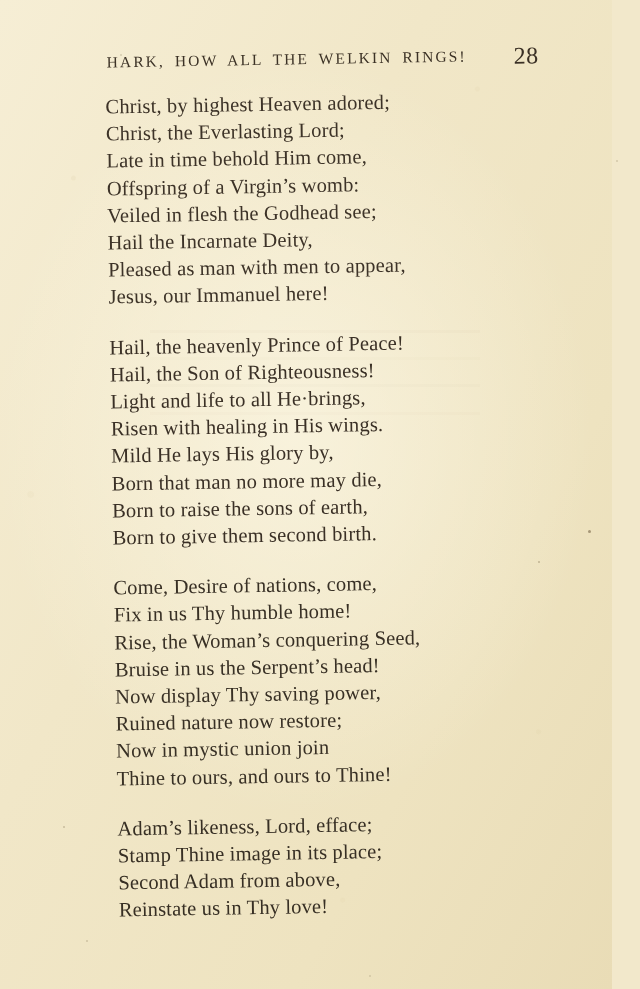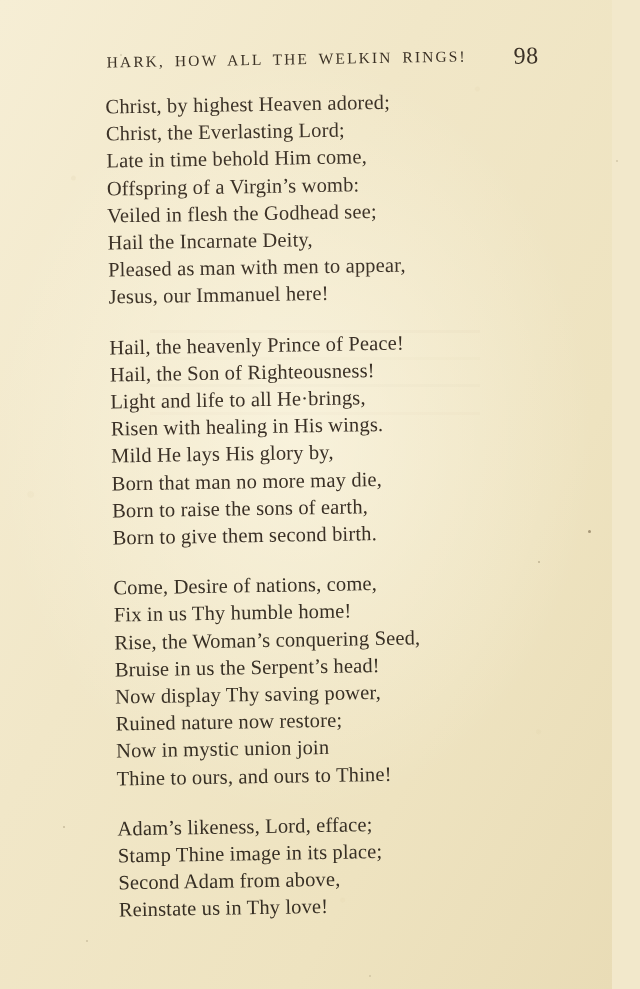--- a/index.html
+++ b/index.html
@@ -133,21 +133,21 @@
 
 <div id="page">
 
   <div id="grain"></div>
   <div id="showthrough"></div>
 
   <div id="printblock">
 
     <div id="header-row">
       <div id="running-head">Hark, how all the Welkin rings!</div>
-      <div id="page-number">98</div>
+      <div id="page-number">28</div>
     </div>
 
     <div id="poem">
         <div class="stanza">
           <div class="line">Christ, by highest Heaven adored;</div>
           <div class="line">Christ, the Everlasting Lord;</div>
           <div class="line">Late in time behold Him come,</div>
           <div class="line">Offspring of a Virgin’s womb:</div>
           <div class="line">Veiled in flesh the Godhead see;</div>
           <div class="line">Hail the Incarnate Deity,</div>

